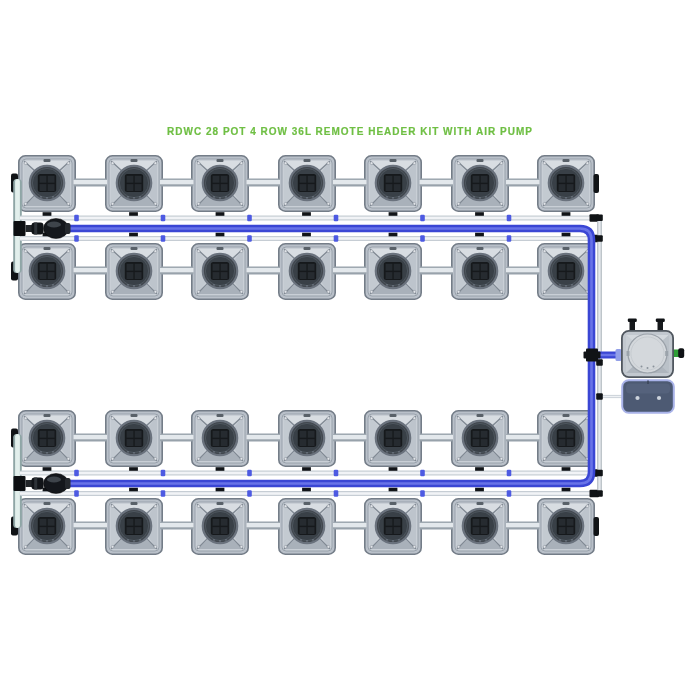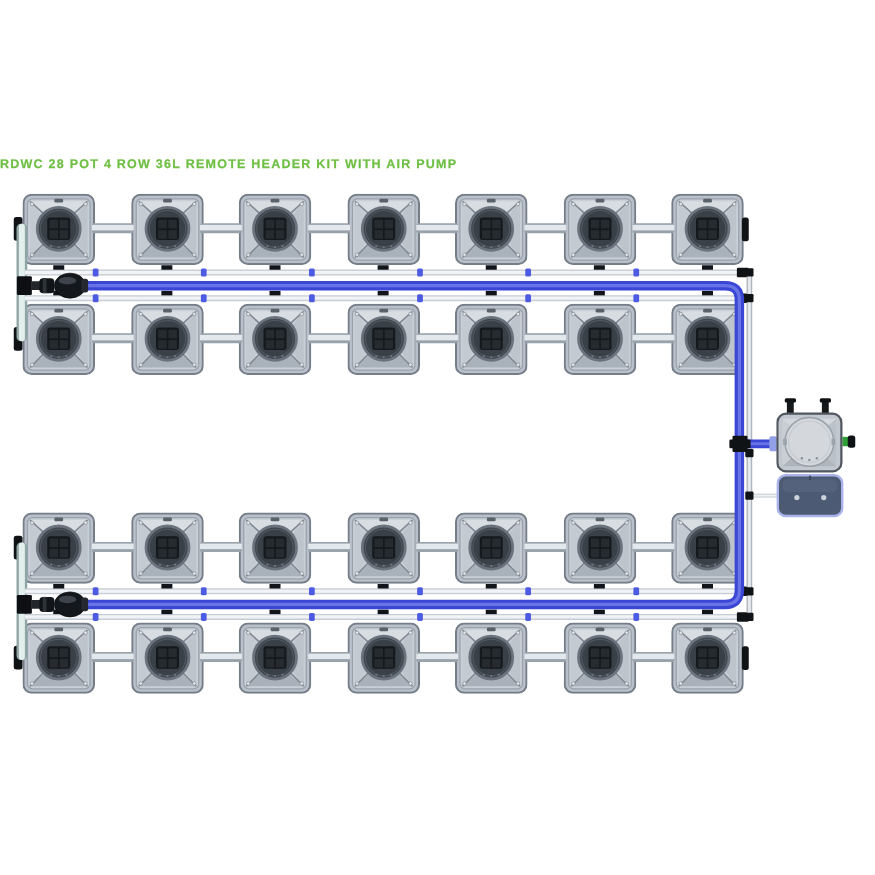--- a/index.html
+++ b/index.html
@@ -1,21 +1,21 @@
 <!DOCTYPE html>
 <html style="--title-green: #6fbf44; --delivery-blue: #3a46d4; --delivery-blue-highlight: #6873e8; --clamp-blue: #4d5ae2; --fitting-green: #2f9e36; --air-pump-body: #4d5a73; --air-pump-border: #a9b3e9; --pot-body-grey: #b9c0c9; --pipe-silver: #e3e8ec; --manifold-white: #f1f3f6; --teal-pipe: #e2efec; --black-fitting: #101316;"><head>
 <meta charset="utf-8">
 <style>
   html,body{margin:0;padding:0;background:#ffffff;}
   #stage{
     position:relative;width:700px;height:700px;background:#ffffff;overflow:hidden;
     font-family:"Liberation Sans", sans-serif;
   }
   #product-title{
-    position:absolute;top:126px;left:0;width:700px;
+    position:absolute;top:126px;left:0;width:700px;text-align:center;
     font-size:10px;font-weight:bold;letter-spacing:1px;
     color:var(--title-green,#6fbf44);
     -webkit-text-stroke:0.2px var(--title-green,#6fbf44);
     white-space:nowrap;
   }
   .layer{position:absolute;left:0;top:0;width:700px;height:700px;}
   #pipes-layer{pointer-events:none;}
   .pot{position:absolute;width:58px;height:57px;}
   #header-tank{position:absolute;left:621px;top:318px;width:64px;height:62px;}
   #air-pump{position:absolute;left:621px;top:379px;width:54px;height:37px;}

